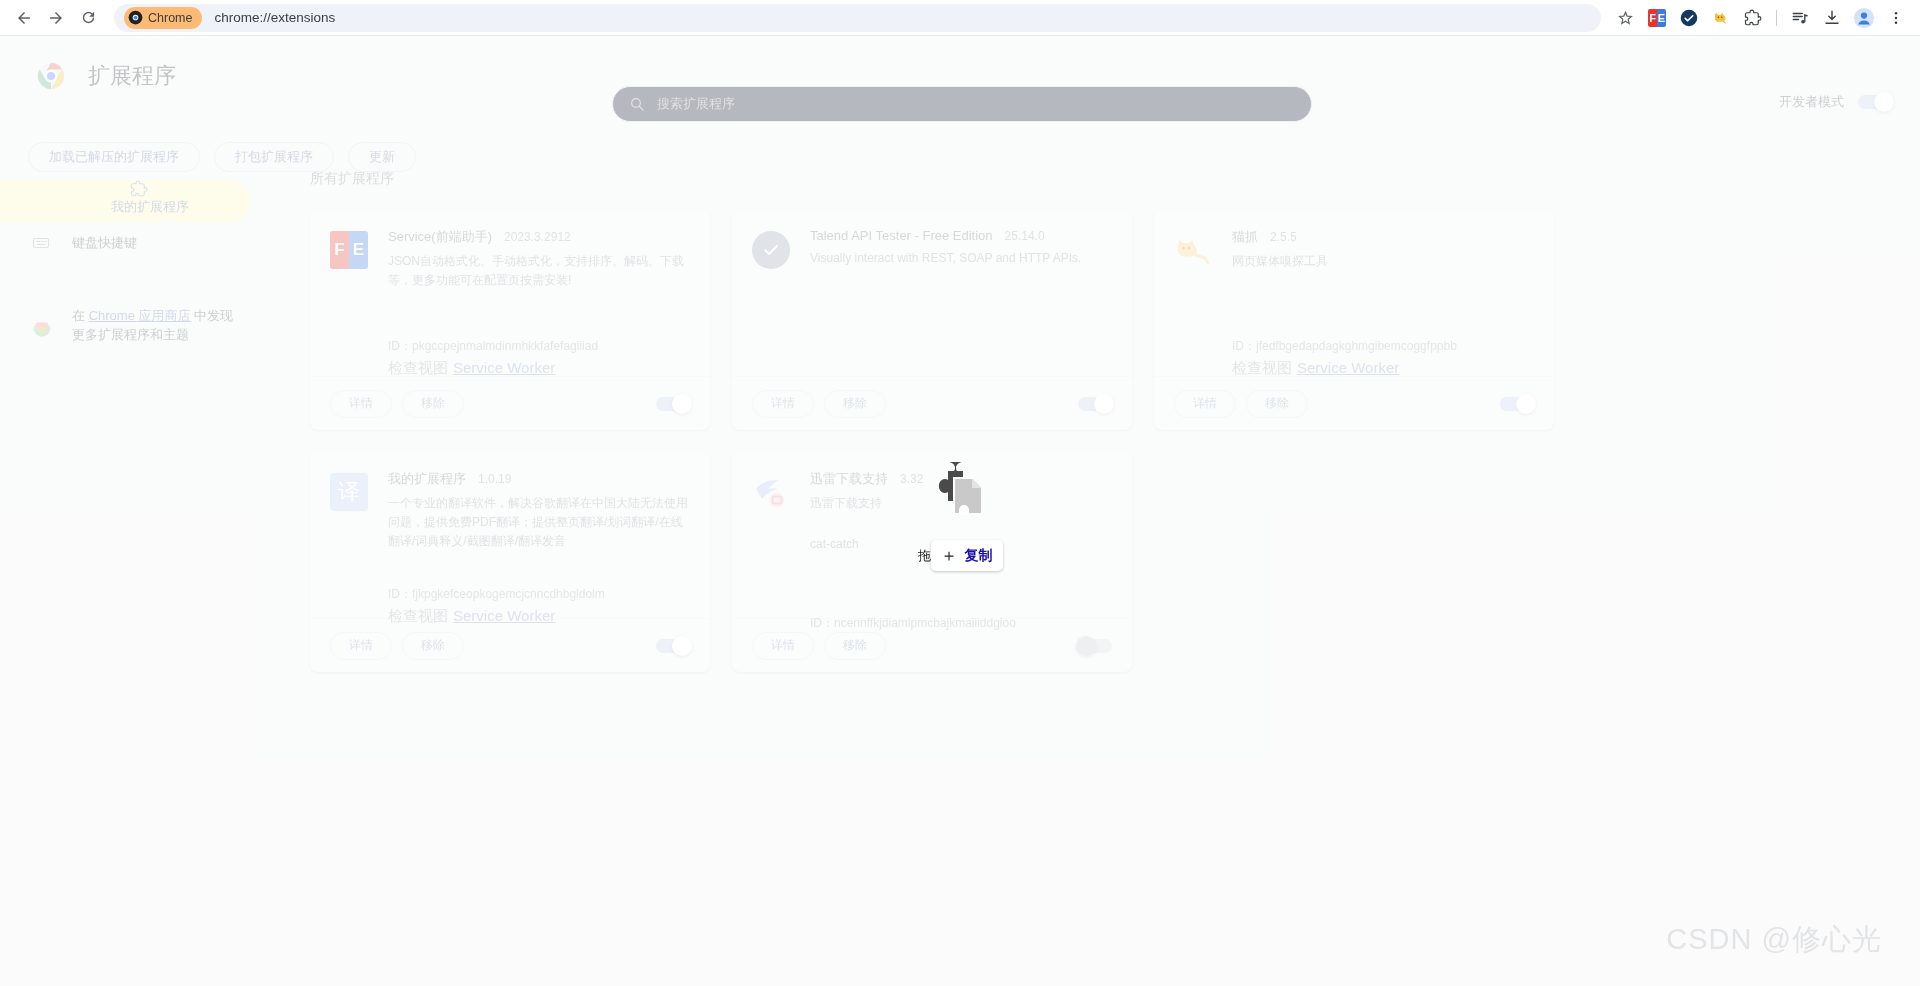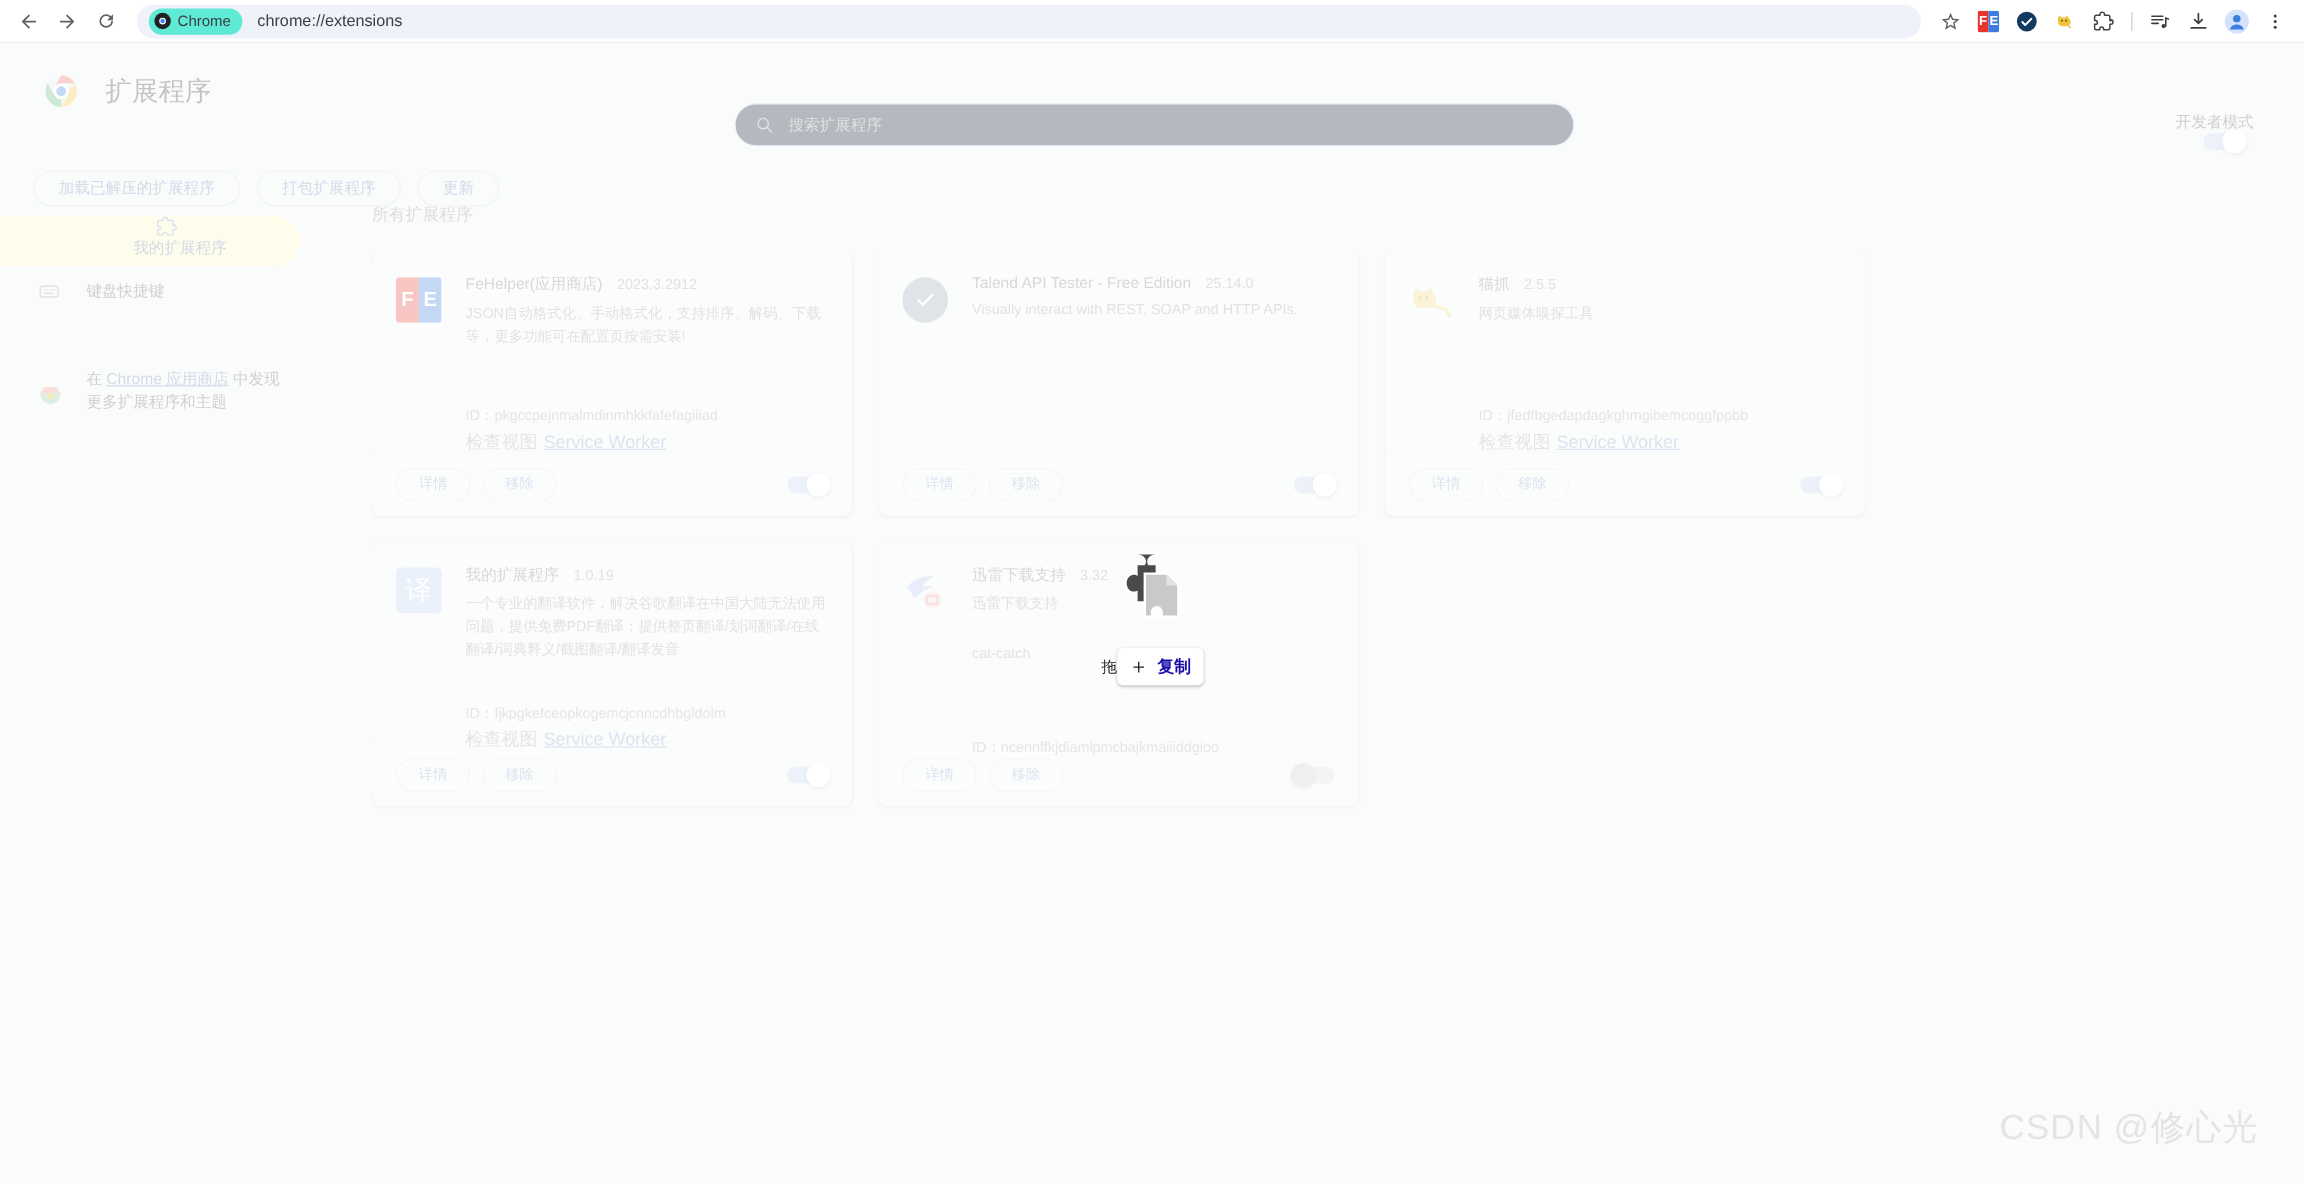--- a/index.html
+++ b/index.html
@@ -31,21 +31,21 @@
     height: 28px;
     margin: 0 8px 0 10px;
     background: #eff2f8;
     border-radius: 16px;
     display: flex; align-items: center;
     padding: 0 10px;
     min-width: 0;
   }
   .chrome-chip {
     display: flex; align-items: center;
-    background: #5eead4;
+    background: #fdba74;
     border-radius: 14px;
     padding: 2px 10px 2px 4px;
     height: 22px;
     flex: none;
   }
   .chrome-chip-label {
     font-size: 12.5px; color: #3c4043;
     margin-left: 5px;
     white-space: nowrap;
   }
@@ -110,21 +110,21 @@
     border-radius: 18px;
     display: flex; align-items: center;
     padding: 0 16px;
   }
   .search-placeholder {
     font-size: 13px; color: #9aa0a6;
     margin-left: 12px;
   }
   .devmode-wrap {
     position: absolute; right: 28px; top: 57px;
-    display: flex; align-items: center; flex-direction: column;
+    display: flex; align-items: center;
   }
   .devmode-label { font-size: 13px; color: #5f6368; margin-right: 14px; }
   .toggle {
     width: 34px; height: 14px;
     border-radius: 8px;
     position: relative;
     flex: none;
   }
   .toggle.on { background: #c4d5ef; }
   .toggle.off { background: #dadce0; }
@@ -473,21 +473,21 @@
         <div class="ext-card">
           <div class="card-top">
             <div class="card-icon">
               <span class="ico-fe">
                   <span class="l">F</span>
                   <span class="r">E</span>
                 </span>
             </div>
             <div class="card-info">
               <div class="card-name-row">
-                <span class="card-name">FeHelper(应用商店)</span>
+                <span class="card-name">Service(前端助手)</span>
                 <span class="card-version">2023.3.2912</span>
               </div>
               <div class="card-desc">JSON自动格式化、手动格式化，支持排序、解码、下载等，更多功能可在配置页按需安装!</div>
             </div>
           </div>
           <div class="card-meta">
             <div class="card-id"><span>ID：</span><span>pkgccpejnmalmdinmhkkfafefagiiiad</span></div>
             <div class="card-inspect"><span>检查视图</span><span class="sw-link">Service Worker</span></div>
           </div>
           <div class="card-bottom">

